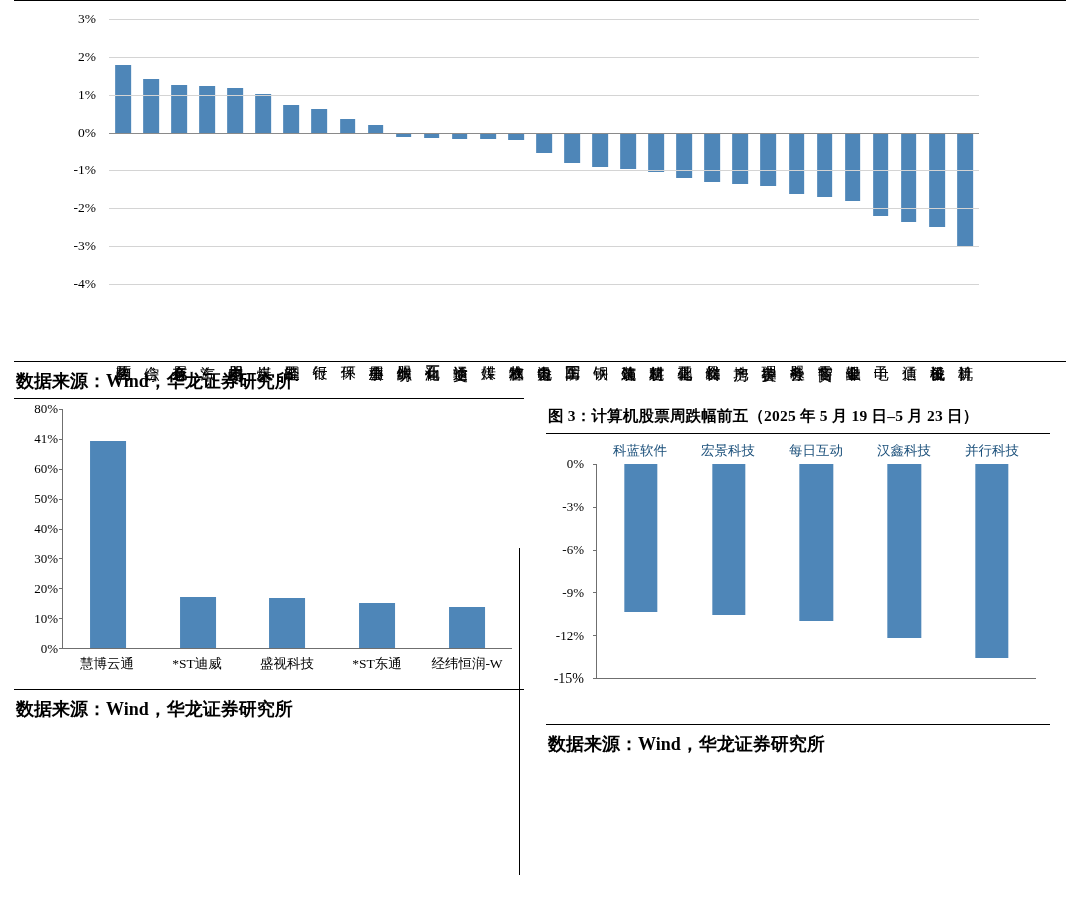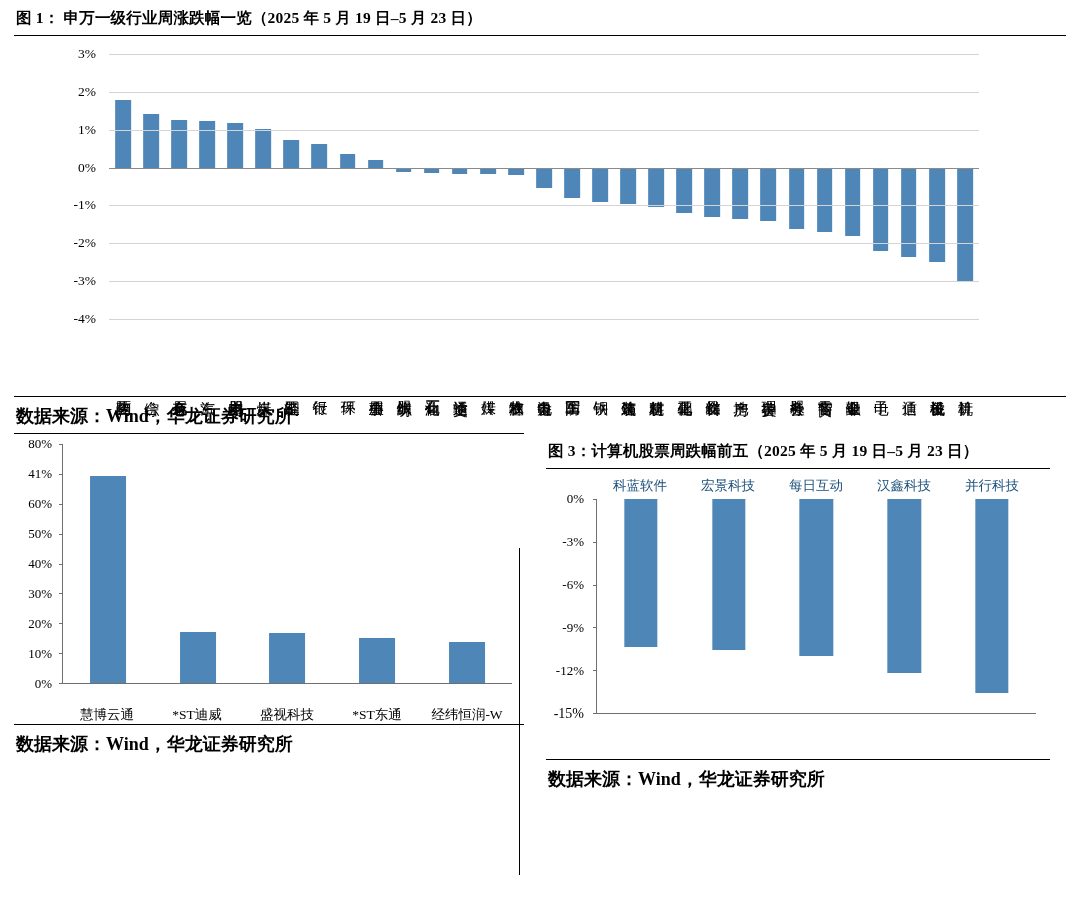--- a/index.html
+++ b/index.html
@@ -86,37 +86,36 @@
   .bottom { display: flex; gap: 0; }
   .col { width: 518px; position: relative; }
   .col.left { padding-right: 8px; }
   .col.right { padding-left: 14px; border-left: 0; }
   .divider {
     position: absolute; left: 519px; top: 548px;
     width: 1.4px; height: 327px; background: #000;
   }
 
   .chart2-wrap { position: relative; height: 290px; }
-  .c2-yaxis { position: absolute; left: 0; top: 10px; width: 46px; height: 240px; }
+  .c2-yaxis { position: absolute; left: 6px; top: 10px; width: 46px; height: 240px; }
   .c2-plot { position: absolute; left: 48px; top: 10px; width: 450px; height: 240px; }
-  .c2-lab-row { position: absolute; left: 48px; top: 256px; width: 450px; display: flex; margin-top: 16px; }
+  .c2-lab-row { position: absolute; left: 48px; top: 256px; width: 450px; display: flex; }
   .c2-lab { flex: 1 1 0; text-align: center; font-size: 13.5px; }
 
   .c3-yaxis { position: absolute; left: 0; top: 30px; width: 46px; height: 215px; }
   .c3-plot { position: absolute; left: 50px; top: 30px; width: 440px; height: 215px; }
   .c3-toplab { position: absolute; left: 50px; top: 8px; width: 440px; display: flex; }
   .c3-lab { flex: 1 1 0; text-align: center; font-size: 13.5px; color: #1a4f7a; }
 </style>
 </head>
 <body>
 
 <div class="page">
 
   <div class="rule" style="border-bottom:none;"></div>
-  <div class="fig-caption">图 1： 申万一级行业周涨跌幅一览（2025 年 5 月 19 日–5 月 23 日）</div>
   <div class="rule"></div>
 
   <div class="chart1-wrap">
     <div class="c1-yaxis" id="c1-yaxis">
         <div class="c1-ylabel" style="top: 0%;">3%</div>
         <div class="c1-ylabel" style="top: 14.2857%;">2%</div>
         <div class="c1-ylabel" style="top: 28.5714%;">1%</div>
         <div class="c1-ylabel" style="top: 42.8571%;">0%</div>
         <div class="c1-ylabel" style="top: 57.1429%;">-1%</div>
         <div class="c1-ylabel" style="top: 71.4286%;">-2%</div>

